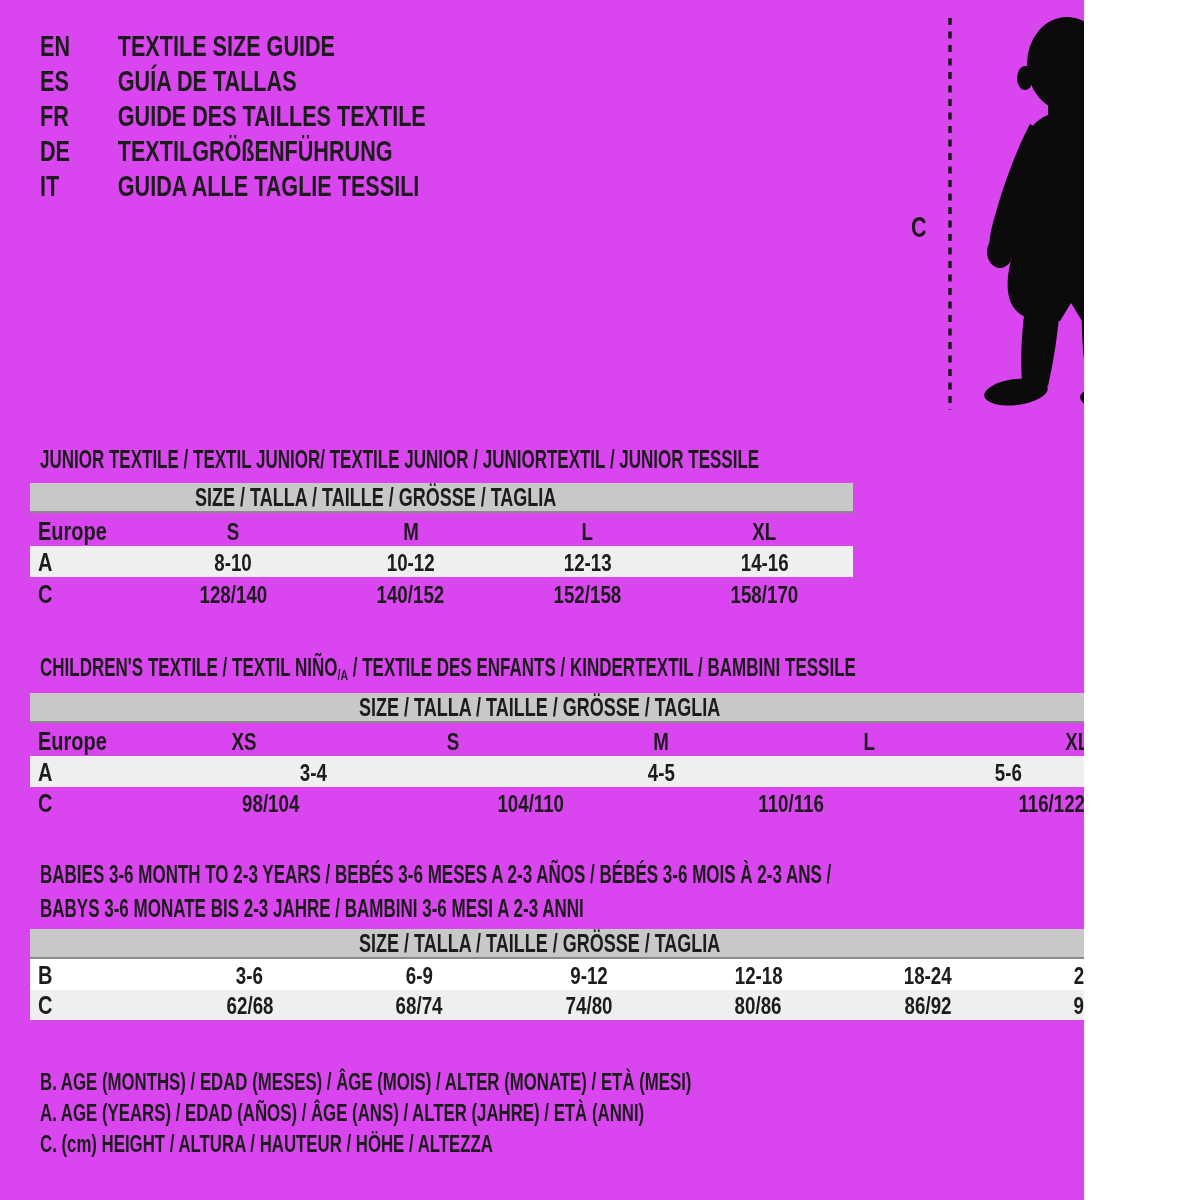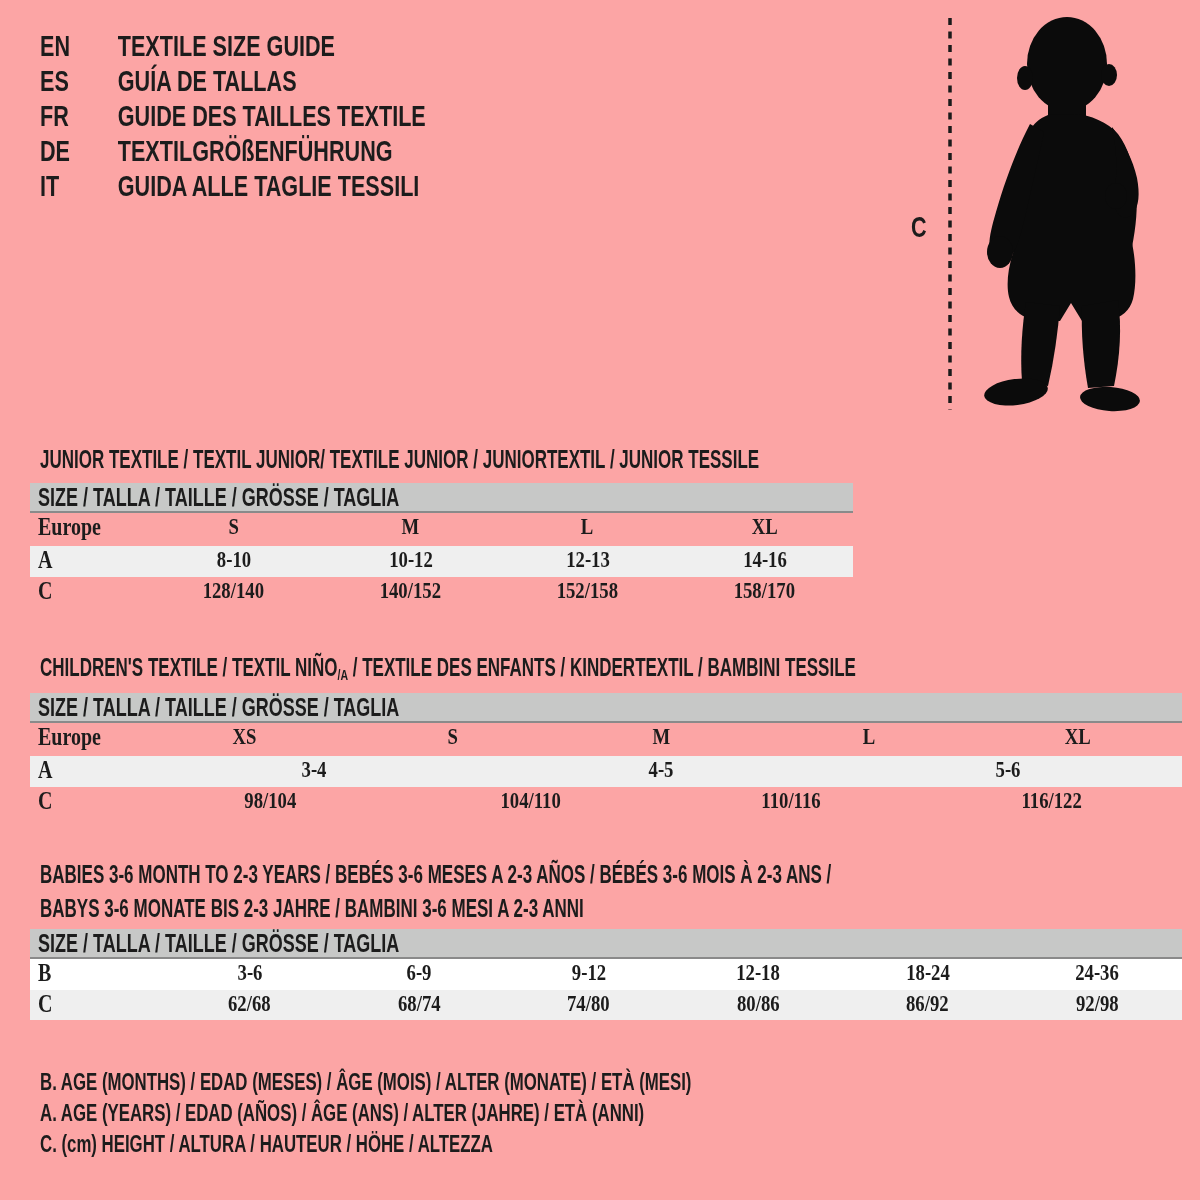--- a/index.html
+++ b/index.html
@@ -1,17 +1,17 @@
 <!DOCTYPE html>
 <html><head>
 <meta charset="utf-8">
 <style>
   html,body{margin:0;padding:0;background:#fff;}
   .canvas{
-    position:relative;width:1200px;height:1200px;background:#fca5a5;
+    position:relative;width:1084px;height:1200px;background:#d946ef;
     font-family:"Liberation Sans",sans-serif;color:#1c1c1c;overflow:hidden;
     font-weight:700;
   }
   
   .sxl{display:inline-block;white-space:nowrap;transform-origin:0 50%;}
   .s68{transform:scaleX(0.68);}
   .s70{transform:scaleX(0.70);}
   .s72{transform:scaleX(0.72);}
   .s80{transform:scaleX(0.80);}
   .vx{display:inline-block;white-space:nowrap;transform:scaleX(0.78);}
@@ -31,22 +31,22 @@
   .h-junior{top:430px;}
   .h-children{top:638px;}
   .h-babies{top:843px;line-height:34px;}
   .sub-small{font-size:0.62em;vertical-align:-0.25em;}
 
   
   .sg-table{position:absolute;left:30px;}
   .t-junior{top:483px;width:823px;}
   .t-children{top:693px;width:1152px;}
   .t-babies{top:929px;width:1152px;}
-  .size-bar{height:28px;line-height:28px;background:#c7c8c7;border-bottom:2px solid #8a8a8a;padding-left:8px;font-size:25px;}
-  .row{display:flex;align-items:flex-start;font-family:Liberation Serif, serif;}
+  .size-bar{height:28px;line-height:28px;background:#c7c8c7;border-bottom:2px solid #8a8a8a;padding-left:8px;font-size:25px;text-align:center;}
+  .row{display:flex;align-items:flex-end;}
   .row .lbl{padding-left:8px;font-size:25px;}
   .t-junior .lbl{flex:0 0 107px;}
   .t-children .lbl{flex:0 0 102px;}
   .t-babies .lbl{flex:0 0 127px;}
   .cell{flex:1 1 0;text-align:center;font-size:24px;}
   .alt{background:#efefef;}
   .r-h{height:33px;}
   .r-m{height:31px;}
   .r-b{height:32px;}
   .t-babies .r-b{height:30px;background:#efefef;}

